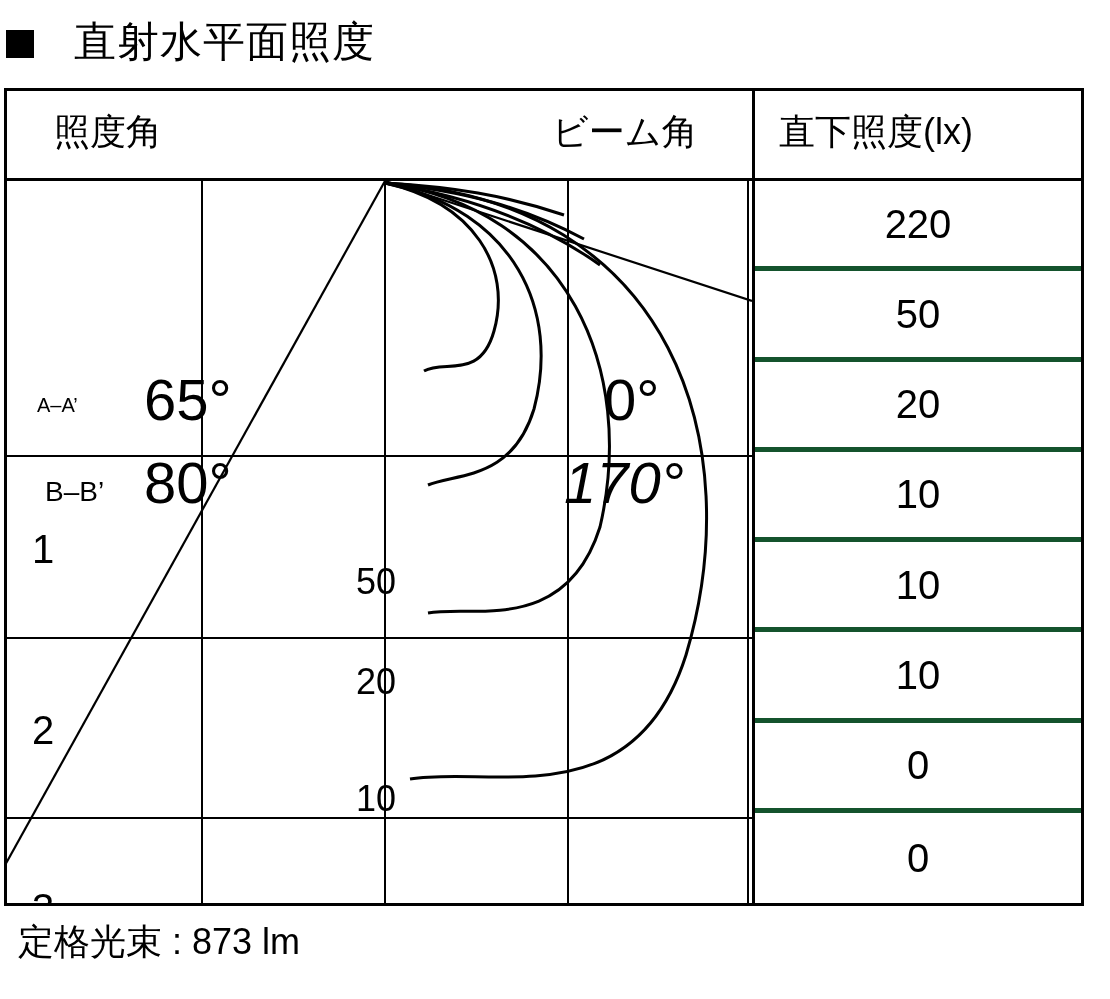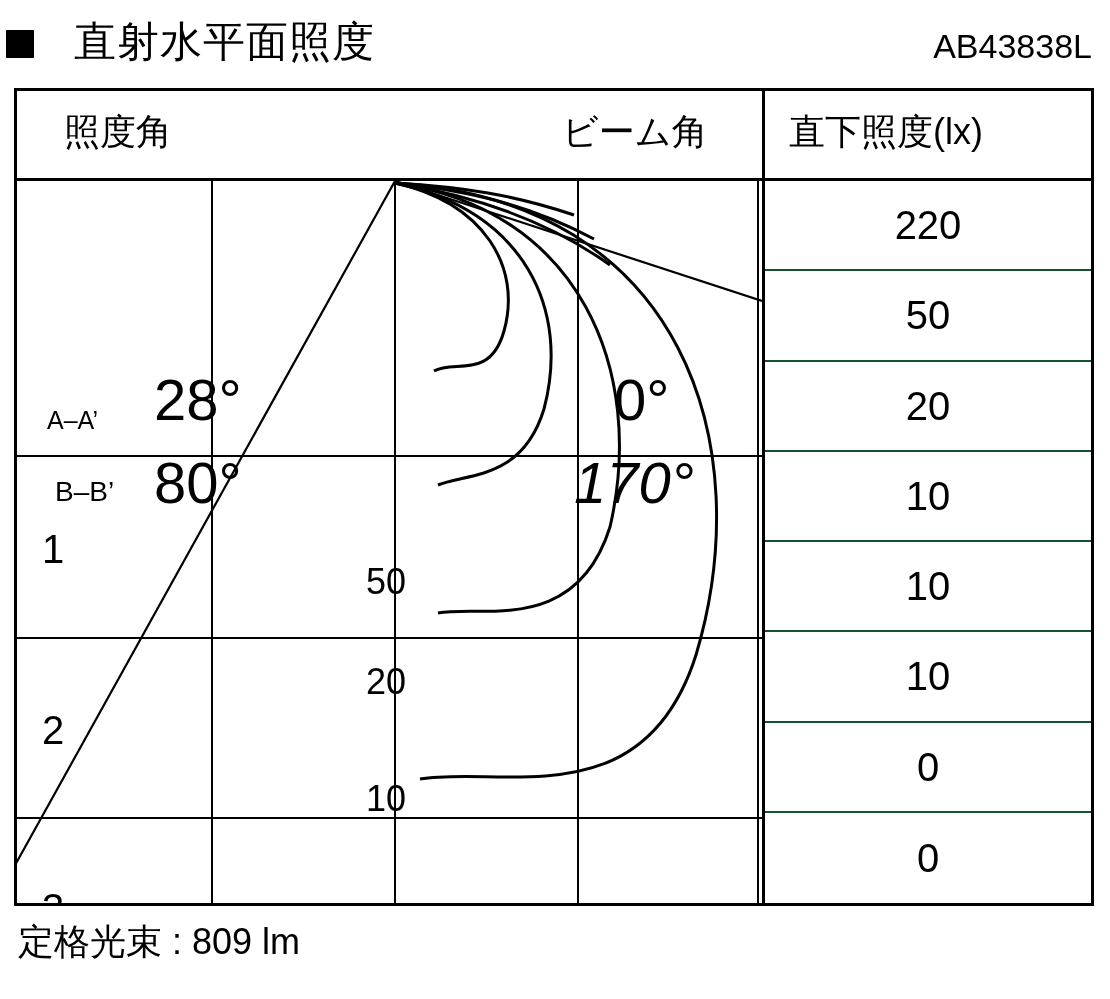--- a/index.html
+++ b/index.html
@@ -47,21 +47,21 @@
     right: 18px;
     top: 26px;
     font-size: 34px;
     line-height: 40px;
     white-space: nowrap;
   }
 
   
   #panel {
     position: absolute;
-    left: 14px;
+    left: 4px;
     top: 88px;
     width: 872px;
     height: 818px;
   }
   #panel-border {
     position: absolute;
     left: 0;
     top: 0;
     width: 1080px;
     height: 818px;
@@ -118,21 +118,21 @@
     position: absolute;
     left: 751px;
     top: 93px;
     width: 326px;
     height: 722px;
   }
   .value-row {
     position: relative;
     height: 90.25px;
     box-sizing: border-box;
-    border-bottom: 2px solid #14532d;
+    border-bottom: 5px solid #14532d;
     display: flex;
     align-items: center;
     justify-content: center;
   }
   .value-row:last-child {
     border-bottom: none;
   }
   .value-row span {
     font-size: 40px;
     line-height: 44px;
@@ -151,21 +151,21 @@
     position: absolute;
     left: 0;
     top: 0;
   }
 
   
   .ann {
     position: absolute;
     white-space: nowrap;
   }
-  #ann-aa-label { left: 33px; top: 213px; font-size: 25px; margin-top: 12px; }
+  #ann-aa-label { left: 33px; top: 213px; font-size: 20px; }
   #ann-aa-value { left: 140px; top: 185px; font-size: 58px; font-weight: 400; }
   #ann-bb-label { left: 33px; top: 295px; font-size: 28px; margin-left: 8px; }
   #ann-bb-value { left: 140px; top: 268px; font-size: 58px; text-align: center; }
   #ann-beam-a   { left: 600px; top: 185px; font-size: 58px; }
   #ann-beam-b   { left: 560px; top: 268px; font-size: 58px; font-style: italic; }
 
   
   .contour-label {
     position: absolute;
     font-size: 36px;
@@ -194,21 +194,20 @@
     line-height: 44px;
     white-space: nowrap;
   }
 </style>
 </head>
 <body>
 
 <div id="header">
   <div id="header-marker"></div>
   <div id="header-title">直射水平面照度</div>
-  <div id="header-code">AB43838L</div>
 </div>
 
 <div id="panel">
 
   <div id="panel-border"></div>
   <div id="col-head-rule"></div>
   <div id="col-sep"></div>
 
   <div id="label-illum-angle">照度角</div>
   <div id="label-beam-angle">ビーム角</div>
@@ -252,21 +251,21 @@
 
     <div class="contour-label" id="lbl-50">50</div>
     <div class="contour-label" id="lbl-20">20</div>
     <div class="contour-label" id="lbl-10">10</div>
 
     <div class="y-label" id="y-1">1</div>
     <div class="y-label" id="y-2">2</div>
     <div class="y-label" id="y-3">3</div>
 
     <div class="ann" id="ann-aa-label">A–A’</div>
-    <div class="ann" id="ann-aa-value">28°</div>
+    <div class="ann" id="ann-aa-value">65°</div>
     <div class="ann" id="ann-bb-label">B–B’</div>
     <div class="ann" id="ann-bb-value">80°</div>
     <div class="ann" id="ann-beam-a">0°</div>
     <div class="ann" id="ann-beam-b">170°</div>
   </div>
 
   <div id="value-col">
     <div class="value-row">
         <span>220</span>
       </div>
@@ -288,13 +287,13 @@
     <div class="value-row">
         <span>0</span>
       </div>
     <div class="value-row">
         <span>0</span>
       </div>
   </div>
 
 </div>
 
-<div id="footer">定格光束 : 809 lm</div>
+<div id="footer">定格光束 : 873 lm</div>
 
 </body></html>

